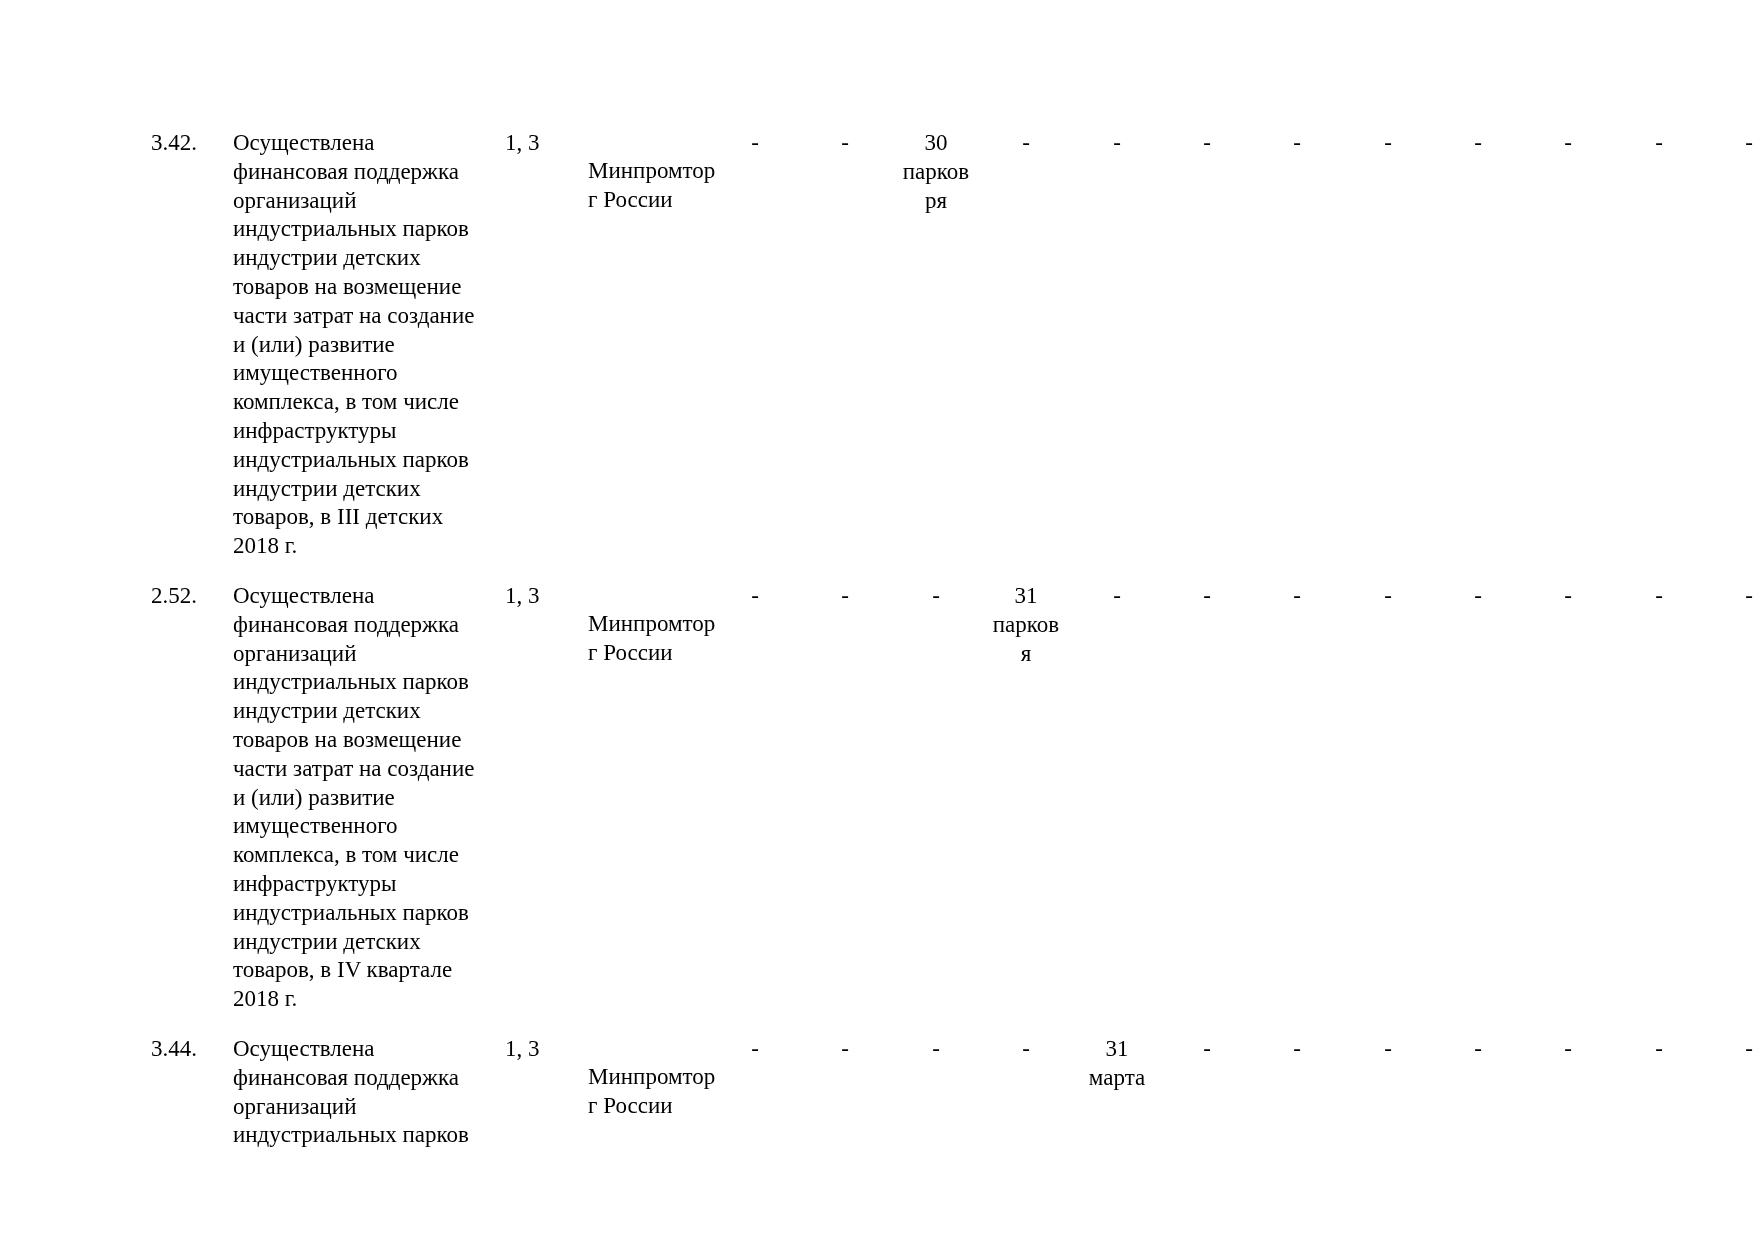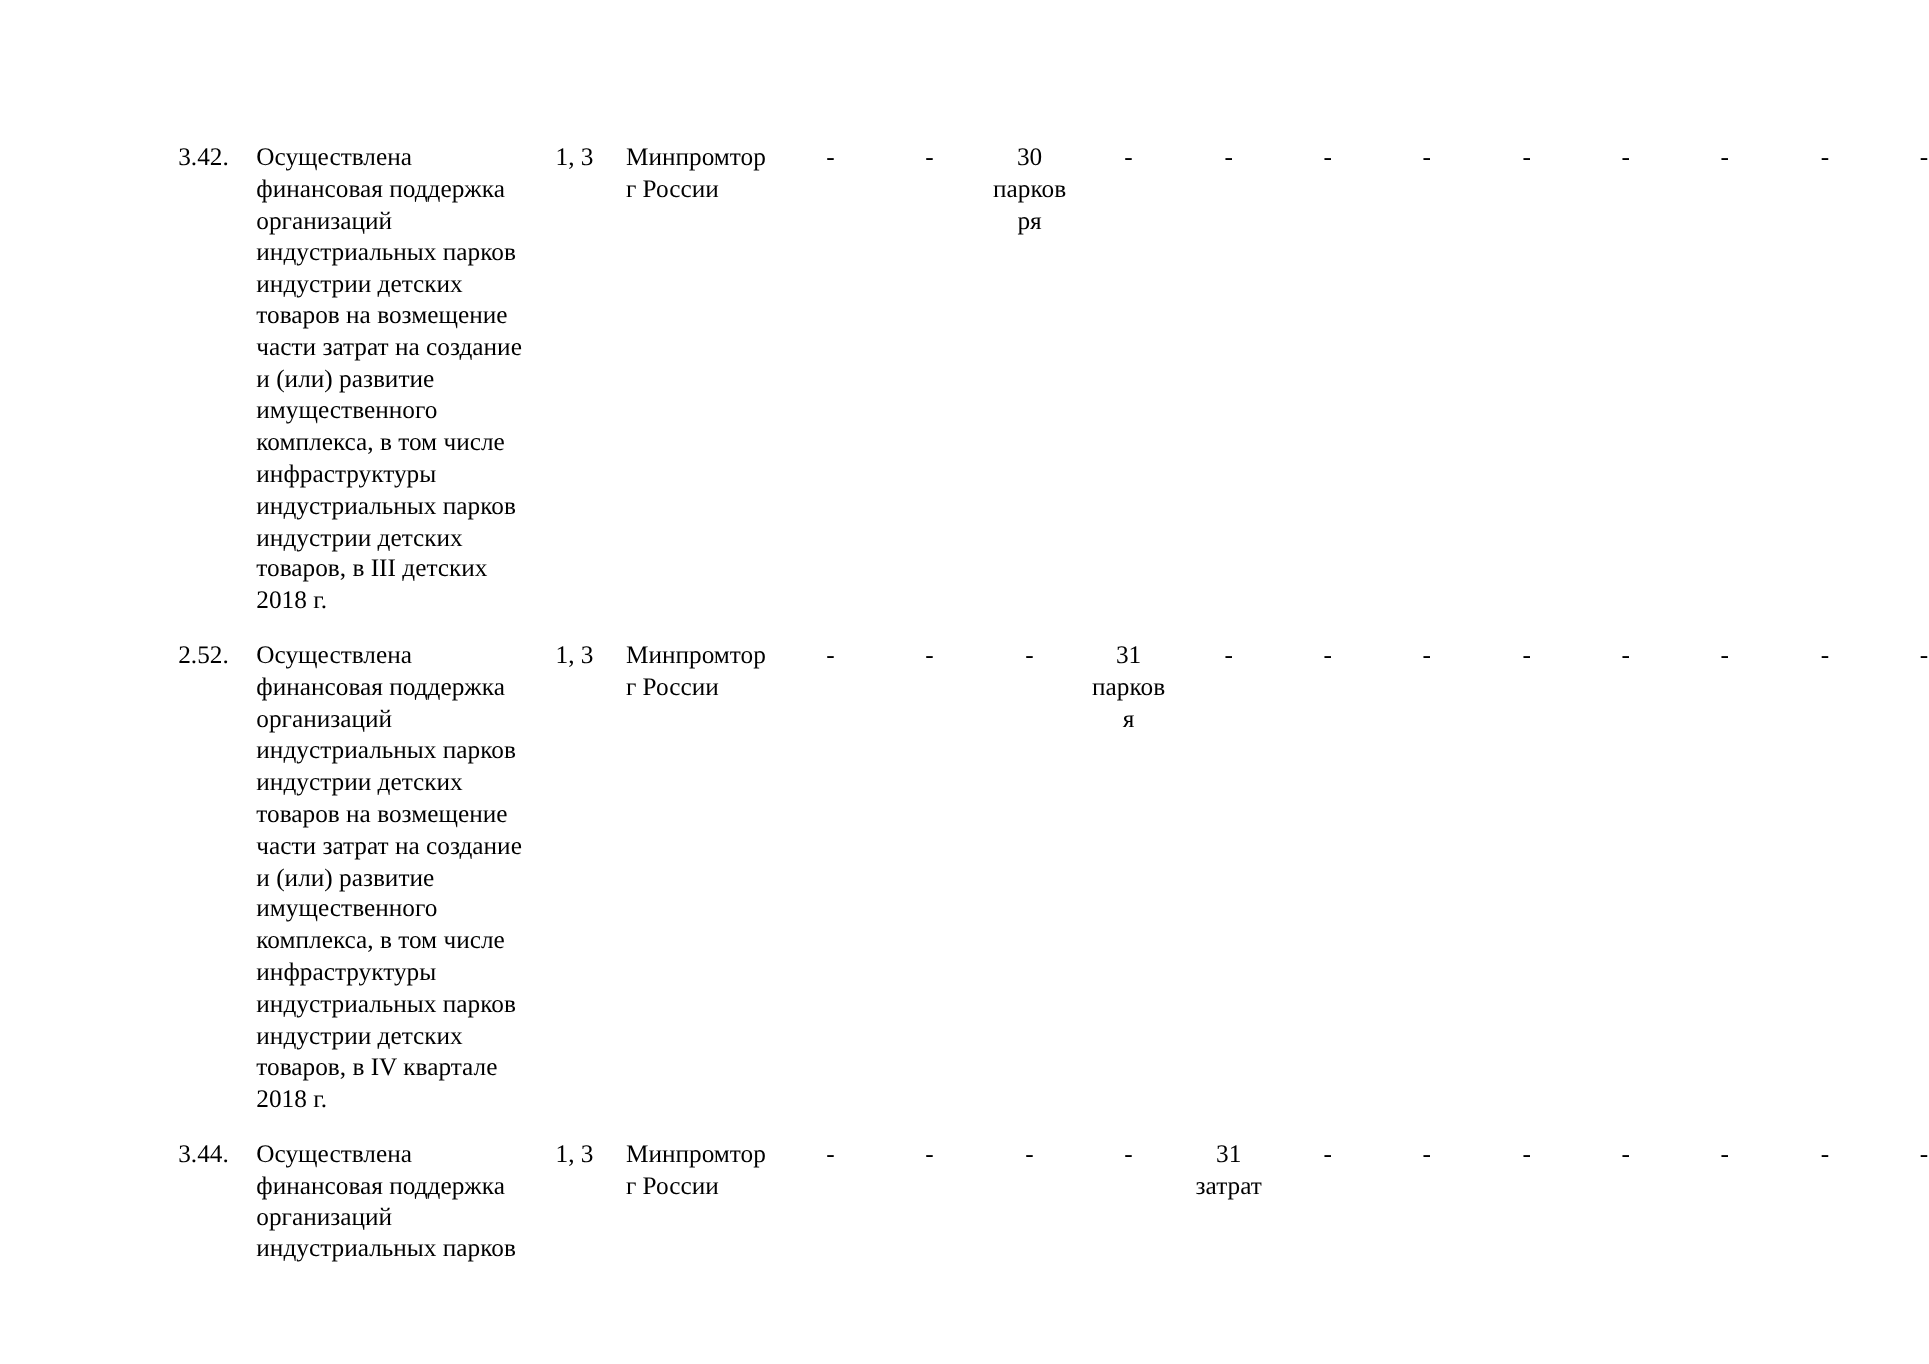--- a/index.html
+++ b/index.html
@@ -2,25 +2,25 @@
 <html><head>
 <meta charset="utf-8">
 <style>
   html, body { margin: 0; padding: 0; background: #ffffff; }
   body {
     width: 1754px; height: 1240px; position: relative; overflow: hidden;
     font-family: "Liberation Serif", "DejaVu Serif", serif;
     color: #000000; font-size: 23px; line-height: 28.8px;
   }
   .row { position: absolute; left: 0; width: 1754px; }
-  .num { position: absolute; left: 162px; width: 62px; }
+  .num { position: absolute; left: 151px; width: 62px; }
   .desc { position: absolute; left: 233px; width: 275px; }
   .desc span { display: block; white-space: nowrap; }
   .refs { position: absolute; left: 505px; width: 50px; white-space: nowrap; }
-  .org { position: absolute; left: 569px; width: 160px; }
+  .org { position: absolute; left: 588px; width: 160px; margin-top: 28px; }
   .org span { display: block; white-space: nowrap; }
   .cell { position: absolute; width: 90px; text-align: center; }
   .cell span { display: block; white-space: nowrap; }
 </style>
 </head>
 <body>
 
 <div class="row" style="top:129px;">
   <div class="num">3.42.</div>
   <div class="desc">
@@ -169,21 +169,21 @@
       <span>-</span>
     </div>
   <div class="cell" style="left:891px">
       <span>-</span>
     </div>
   <div class="cell" style="left:981px">
       <span>-</span>
     </div>
   <div class="cell" style="left:1072px">
       <span>31</span>
-      <span>затрат</span>
+      <span>марта</span>
     </div>
   <div class="cell" style="left:1162px">
       <span>-</span>
     </div>
   <div class="cell" style="left:1252px">
       <span>-</span>
     </div>
   <div class="cell" style="left:1343px">
       <span>-</span>
     </div>

